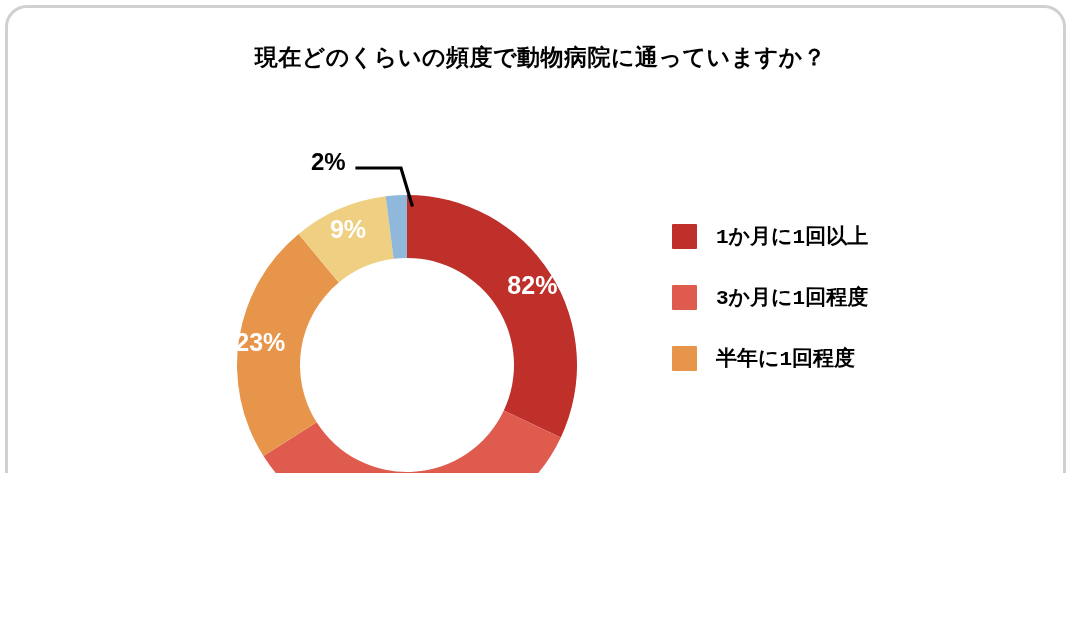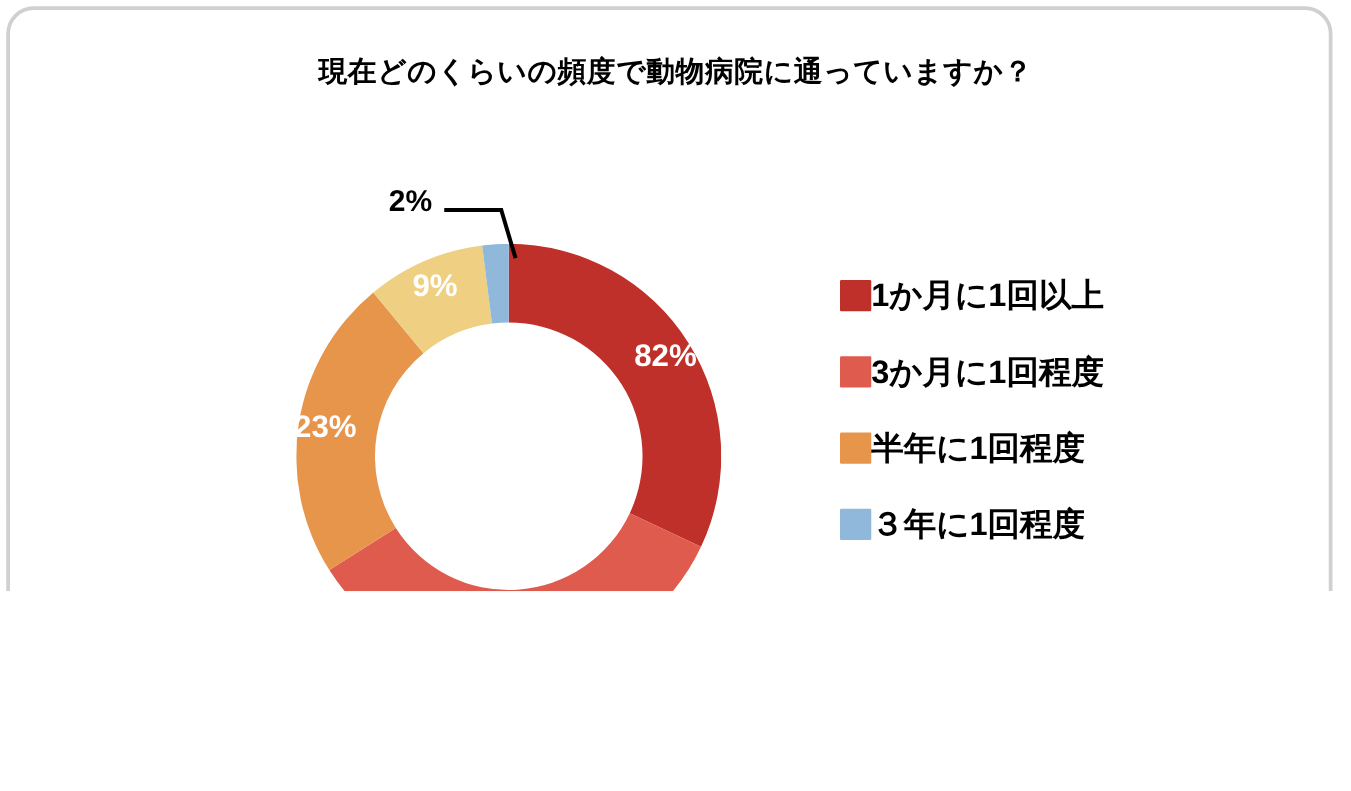--- a/index.html
+++ b/index.html
@@ -101,24 +101,26 @@
     height: 44px;
     margin-bottom: 17px;
   }
   .legend-swatch {
     width: 25px;
     height: 25px;
     flex: 0 0 25px;
     border-radius: 1px;
   }
   .legend-text {
-    font-size: 26px;
+    margin-left: 19px;
+    font-size: 21px;
     font-weight: bold;
     color: #000000;
     white-space: nowrap;
+    font-family: Liberation Mono, monospace;
   }
 </style>
 </head>
 <body>
 
 <div id="page">
   <div id="frame"></div>
 
   <div id="chart-title">現在どのくらいの頻度で動物病院に通っていますか？</div>
 
@@ -146,22 +148,18 @@
         <span class="legend-text">1か月に1回以上</span>
       </div>
       <div class="legend-item">
         <span class="legend-swatch" style="background: rgb(223, 91, 78);"></span>
         <span class="legend-text">3か月に1回程度</span>
       </div>
       <div class="legend-item">
         <span class="legend-swatch" style="background: rgb(232, 149, 76);"></span>
         <span class="legend-text">半年に1回程度</span>
       </div>
-      <div class="legend-item">
-        <span class="legend-swatch" style="background: rgb(143, 184, 218);"></span>
-        <span class="legend-text">３年に1回程度</span>
-      </div>
     </div>
 <div class="slice-label" style="left: 532.383px; top: 285.43px; transform: translate(-50%, -50%); color: rgb(255, 255, 255);">82%</div>
     <div class="slice-label" style="left: 416.324px; top: 513.207px; transform: translate(-50%, -50%); color: rgb(255, 255, 255);">97%</div>
     <div class="slice-label" style="left: 260.328px; top: 341.769px; transform: translate(-50%, -50%); color: rgb(255, 255, 255);">23%</div>
     <div class="slice-label" style="left: 348.024px; top: 228.713px; transform: translate(-50%, -50%); color: rgb(255, 255, 255);">9%</div>
   </div>
 
 </body></html>

